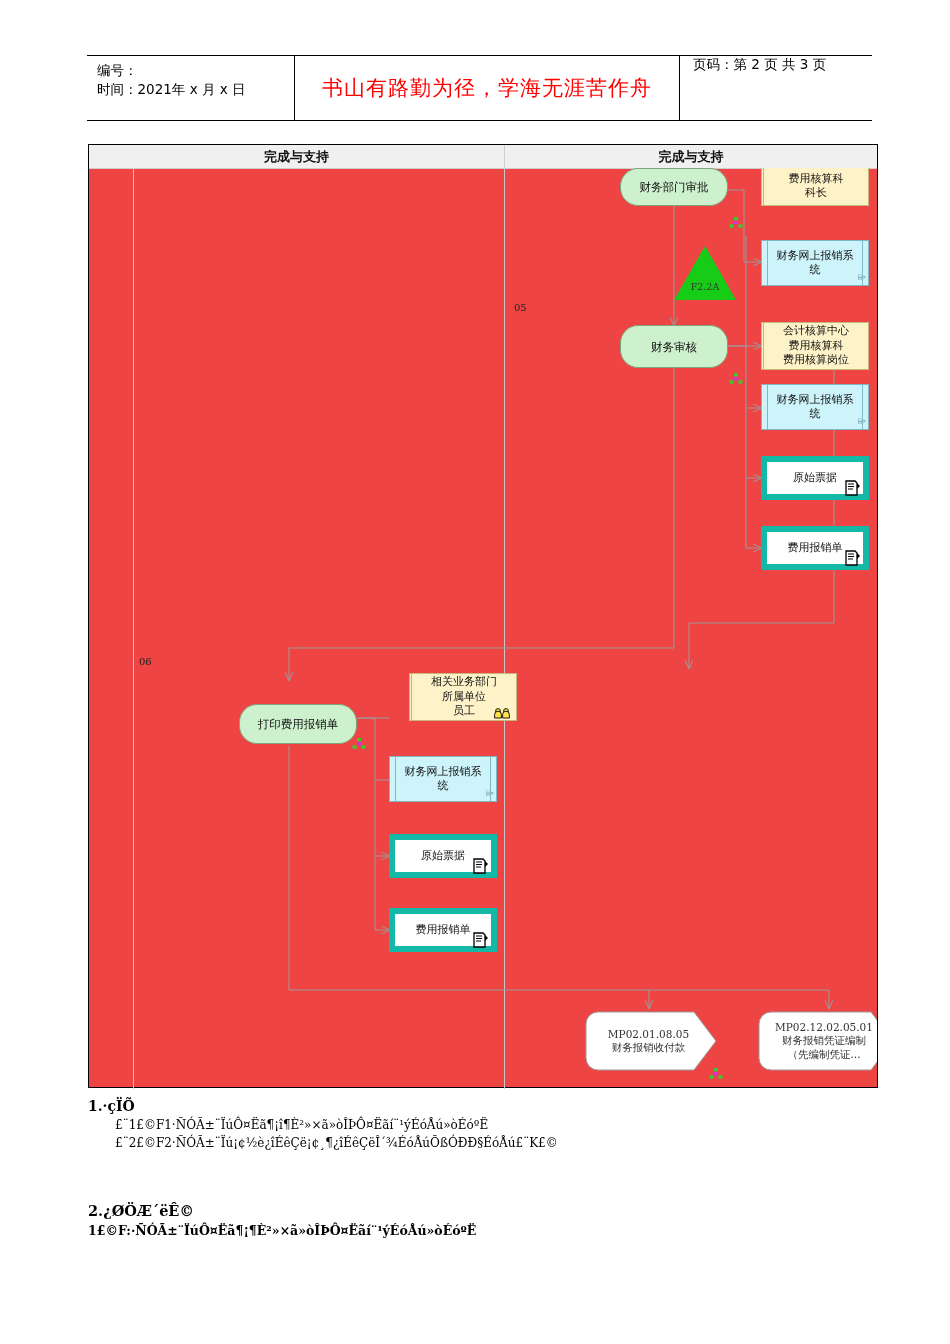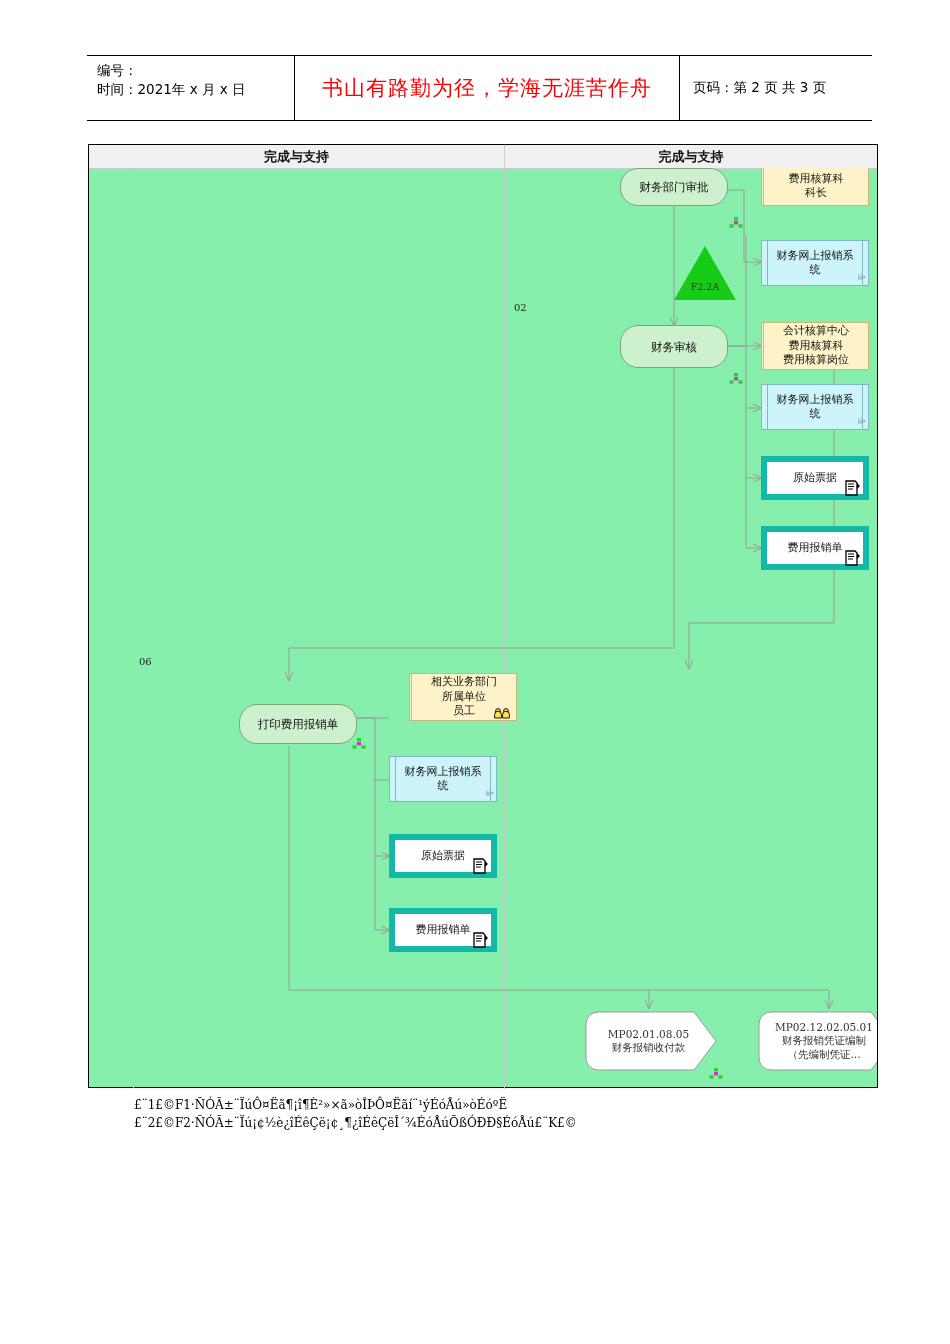--- a/index.html
+++ b/index.html
@@ -8,30 +8,30 @@
   .page{position:absolute;left:0;top:0;width:950px;height:1260px;overflow:hidden;}
 
   
   .hdr{position:absolute;left:87px;top:55px;width:785px;height:66px;
        border-top:1.6px solid #000;border-bottom:1.6px solid #000;box-sizing:border-box;}
   .hdr-inner{display:flex;height:100%;}
   .hdr-c1{width:208px;box-sizing:border-box;padding:5px 0 0 10px;
           border-right:1.6px solid #000;}
   .hdr-c2{flex:1;box-sizing:border-box;display:flex;align-items:center;justify-content:center;
           border-right:1.6px solid #000;}
-  .hdr-c3{width:192px;box-sizing:border-box;display:flex;align-items:center;
+  .hdr-c3{width:192px;box-sizing:border-box;display:flex;
           padding-left:13px;}
   .hdr-line{font-size:13.5px;line-height:19px;white-space:nowrap;}
   .hdr-slogan{color:#ff0000;font-size:21px;letter-spacing:1px;white-space:nowrap;
               font-family:"DejaVu Serif","Liberation Serif",serif;}
   .hdr-page{font-size:13.5px;white-space:nowrap;}
 
   
   .diag{position:absolute;left:88px;top:144px;width:790px;height:944px;
-        border:1.2px solid #000;background:#86efac;box-sizing:border-box;}
+        border:1.2px solid #000;background:#ef4444;box-sizing:border-box;}
   .band{position:absolute;left:0;top:0;height:23px;width:100%;
         background:#f0f0f0;border-bottom:1px solid #cfcfcf;}
   .band-half{position:absolute;top:0;height:23px;display:flex;align-items:center;
              justify-content:center;font-size:13px;font-weight:bold;color:#111;}
   .band-l{left:0;width:415px;border-right:1px solid #cfcfcf;}
   .band-r{left:415px;width:374px;}
 
   .lane-sep{position:absolute;top:23px;left:415px;width:0;height:921px;
             border-left:1px solid #c8c8c8;}
   .lane-left-edge{position:absolute;top:23px;left:44px;width:0;height:921px;
@@ -85,21 +85,21 @@
   .sysmark{position:absolute;right:3px;bottom:1px;font-size:6px;color:#6a8f99;
         letter-spacing:-1px;font-family:"DejaVu Sans Mono",monospace;}
 
   svg.lines{position:absolute;left:0;top:0;width:788px;height:920px;
         pointer-events:none;}
 
   
   .notes{position:absolute;left:88px;top:1096px;width:800px;}
   .nt-h{font-size:14px;font-weight:bold;line-height:20px;
         font-family:"DejaVu Serif","Liberation Serif",serif;}
-  .nt-l{font-size:12px;line-height:18px;margin-left:46px;white-space:nowrap;
+  .nt-l{font-size:12px;line-height:18px;margin-left:27px;white-space:nowrap;
         font-family:"DejaVu Serif","Liberation Serif",serif;}
   .sec2{position:absolute;left:88px;top:1200px;width:800px;}
   .sec2 .s-h{font-size:14.5px;font-weight:bold;line-height:21px;
         font-family:"DejaVu Serif","Liberation Serif",serif;}
   .sec2 .s-l{font-size:12.5px;font-weight:bold;line-height:19px;white-space:nowrap;
         font-family:"DejaVu Serif","Liberation Serif",serif;}
 
   .footer{position:absolute;left:0;top:1266px;width:950px;text-align:center;}
   .footer span{font-size:14px;letter-spacing:2px;margin-left:300px;}
 </style>
@@ -162,21 +162,21 @@
           <path d="M268,550 L300,550"></path>
           <path d="M286,612 L300,612"></path>
           <path d="M286,612 L286,688 L300,688" marker-end="url(#ah)"></path>
           <path d="M286,688 L286,762 L300,762" marker-end="url(#ah)"></path>
 
           <path d="M200,578 L200,822 L560,822 L560,840" marker-end="url(#ah)"></path>
           <path d="M560,822 L740,822 L740,840" marker-end="url(#ah)"></path>
         </g>
       </svg>
 
-      <div class="stepnum" style="left:425px;top:134px;">02</div>
+      <div class="stepnum" style="left:425px;top:134px;">05</div>
       <div class="stepnum" style="left:50px;top:488px;">06</div>
 
       <div class="proc" style="left:531px;top:0px;width:108px;height:38px;">财务部门审批</div>
 
       <div class="role" style="left:672px;top:-2px;width:108px;height:40px;white-space:pre-line;">费用核算科
 科长</div>
 
       <div class="sys" style="left:672px;top:72px;width:108px;height:46px;white-space:pre-line;">财务网上报销系
 统<span class="sysmark">目×</span></div>
 
@@ -280,22 +280,27 @@
           <div>MP02.12.02.05.01</div>
           <div>财务报销凭证编制</div>
           <div>（先编制凭证...</div>
         </div>
       </div>
 
     </div>
   </div>
 
   <div class="notes">
+    <div class="nt-h">1.·çÏÕ</div>
     <div class="nt-l">£¨1£©F1·ÑÓÃ±¨ÏúÔ¤Ëã¶¡î¶È²»×ã»òÎÞÔ¤Ëãí¨¹ýÉóÅú»òÉóºË</div>
     <div class="nt-l">£¨2£©F2·ÑÓÃ±¨Ïú¡¢½è¿îÉêÇë¡¢¸¶¿îÉêÇëÎ´¾ÉóÅúÕßÓÐÐ§ÉóÅú£¨K£©</div>
   </div>
 
+  <div class="sec2">
+    <div class="s-h">2.¿ØÖÆ´ëÊ©</div>
+    <div class="s-l">1£©F:·ÑÓÃ±¨ÏúÔ¤Ëã¶¡¶È²»×ã»òÎÞÔ¤Ëãí¨¹ýÉóÅú»òÉóºË</div>
+  </div>
 
   <div class="footer">
     <span>第 2 页 共 3 页</span>
   </div>
 
 </div>
 
 </body></html>

